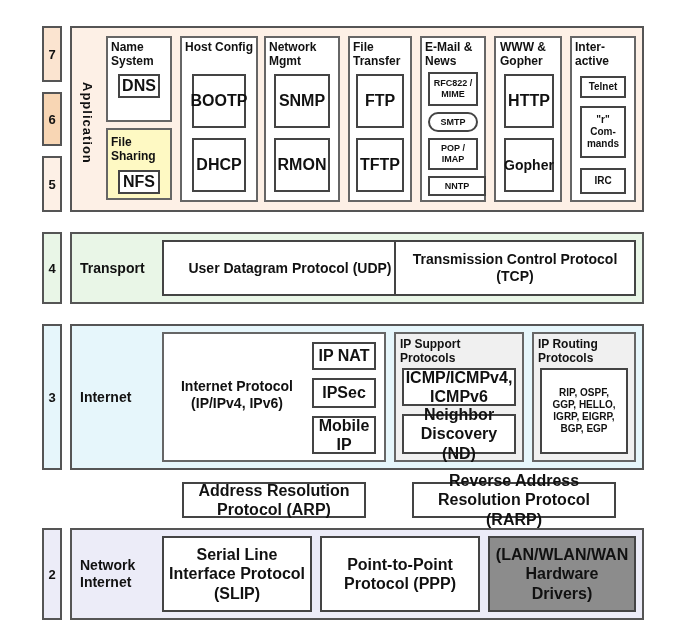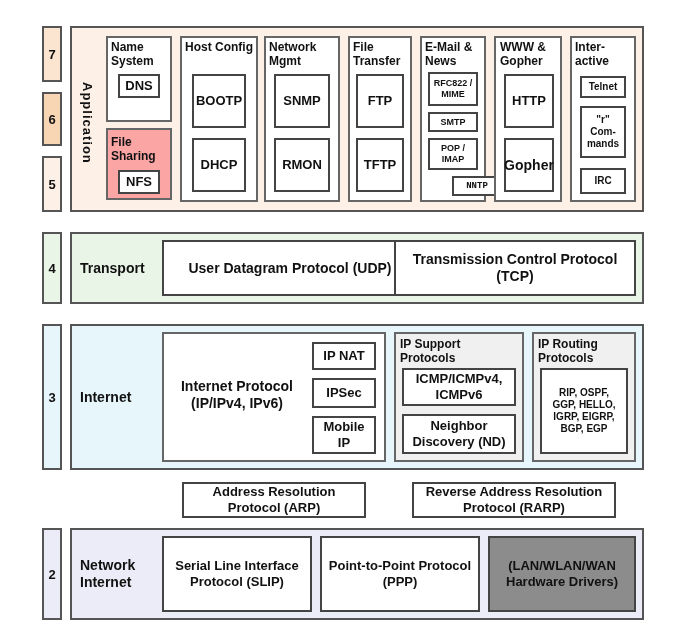--- a/index.html
+++ b/index.html
@@ -3,21 +3,21 @@
 <meta charset="utf-8">
 <style>
   html, body { margin:0; padding:0; background:#ffffff; }
   body { width:682px; height:638px; position:relative; overflow:hidden;
          font-family:"Liberation Sans", sans-serif; font-weight:bold; color:#111; }
   .abs { position:absolute; box-sizing:border-box; }
   .num { border:2px solid #555; display:flex; align-items:center; justify-content:center;
          font-size:13px; }
   .band { border:2px solid #555; }
   .box { border:2px solid #444; background:#fff; display:flex; align-items:center;
-         justify-content:center; text-align:center; font-size:13px; line-height:1.2; }
+         justify-content:center; text-align:center; font-size:16px; line-height:1.2; }
   .group { border:2px solid #666; }
   .glabel { font-size:12px; line-height:1.15; }
   .lbl { font-size:14px; display:flex; align-items:center; }
   .vtext { writing-mode:vertical-rl; font-size:13px; letter-spacing:1px; }
   .watermark { color:rgba(180,200,220,0.35); font-family:"Liberation Serif", serif;
                font-size:48px; font-weight:normal; white-space:nowrap; }
 </style>
 </head>
 <body>
 
@@ -32,21 +32,21 @@
 
 <div class="abs band" style="left:70px; top:26px; width:574px; height:186px; background:#fdf0e6;">
   <div class="abs vtext" style="left:8px; top:54px;">Application</div>
 </div>
 
 <div class="abs group" style="left:106px; top:36px; width:66px; height:86px; background:#fff;">
   <div class="abs glabel" style="left:3px; top:3px; width:60px;">Name System</div>
 </div>
 <div class="abs box" style="left:118px; top:74px; width:42px; height:24px;">DNS</div>
 
-<div class="abs group" style="left:106px; top:128px; width:66px; height:72px; background:#fca5a5;">
+<div class="abs group" style="left:106px; top:128px; width:66px; height:72px; background:#fef9c3;">
   <div class="abs glabel" style="left:3px; top:6px; width:60px;">File Sharing</div>
 </div>
 <div class="abs box" style="left:118px; top:170px; width:42px; height:24px;">NFS</div>
 
 <div class="abs group" style="left:180px; top:36px; width:78px; height:166px; background:#fff;">
   <div class="abs glabel" style="left:3px; top:3px; width:72px;">Host Config</div>
 </div>
 <div class="abs box" style="left:192px; top:74px; width:54px; height:54px;">BOOTP</div>
 <div class="abs box" style="left:192px; top:138px; width:54px; height:54px;">DHCP</div>
 
@@ -59,23 +59,23 @@
 <div class="abs group" style="left:348px; top:36px; width:64px; height:166px; background:#fff;">
   <div class="abs glabel" style="left:3px; top:3px; width:58px;">File Transfer</div>
 </div>
 <div class="abs box" style="left:356px; top:74px; width:48px; height:54px;">FTP</div>
 <div class="abs box" style="left:356px; top:138px; width:48px; height:54px;">TFTP</div>
 
 <div class="abs group" style="left:420px; top:36px; width:66px; height:166px; background:#fff;">
   <div class="abs glabel" style="left:3px; top:3px; width:62px;">E-Mail &amp; News</div>
 </div>
 <div class="abs box" style="left:428px; top:72px; width:50px; height:34px; font-size:9px;">RFC822 / MIME</div>
-<div class="abs box" style="left:428px; top:112px; width:50px; height:20px; font-size:9px;">SMTP</div>
+<div class="abs box" style="left:428px; top:112px; width:50px; height:20px; font-size:9px;border-radius:10px;">SMTP</div>
 <div class="abs box" style="left:428px; top:138px; width:50px; height:32px; font-size:9px;">POP / IMAP</div>
-<div class="abs box" style="left:452px; top:176px; width:50px; height:20px; font-size:9px;font-family:Liberation Mono, monospace;">NNTP</div>
+<div class="abs box" style="left:428px; top:176px; width:58px; height:20px; font-size:9px;">NNTP</div>
 
 <div class="abs group" style="left:494px; top:36px; width:68px; height:166px; background:#fff;">
   <div class="abs glabel" style="left:4px; top:3px; width:62px;">WWW &amp; Gopher</div>
 </div>
 <div class="abs box" style="left:504px; top:74px; width:50px; height:54px;">HTTP</div>
 <div class="abs box" style="left:504px; top:138px; width:50px; height:54px; font-size:14px;">Gopher</div>
 
 <div class="abs group" style="left:570px; top:36px; width:66px; height:166px; background:#fff;">
   <div class="abs glabel" style="left:3px; top:3px; width:50px;">Inter- active</div>
 </div>

